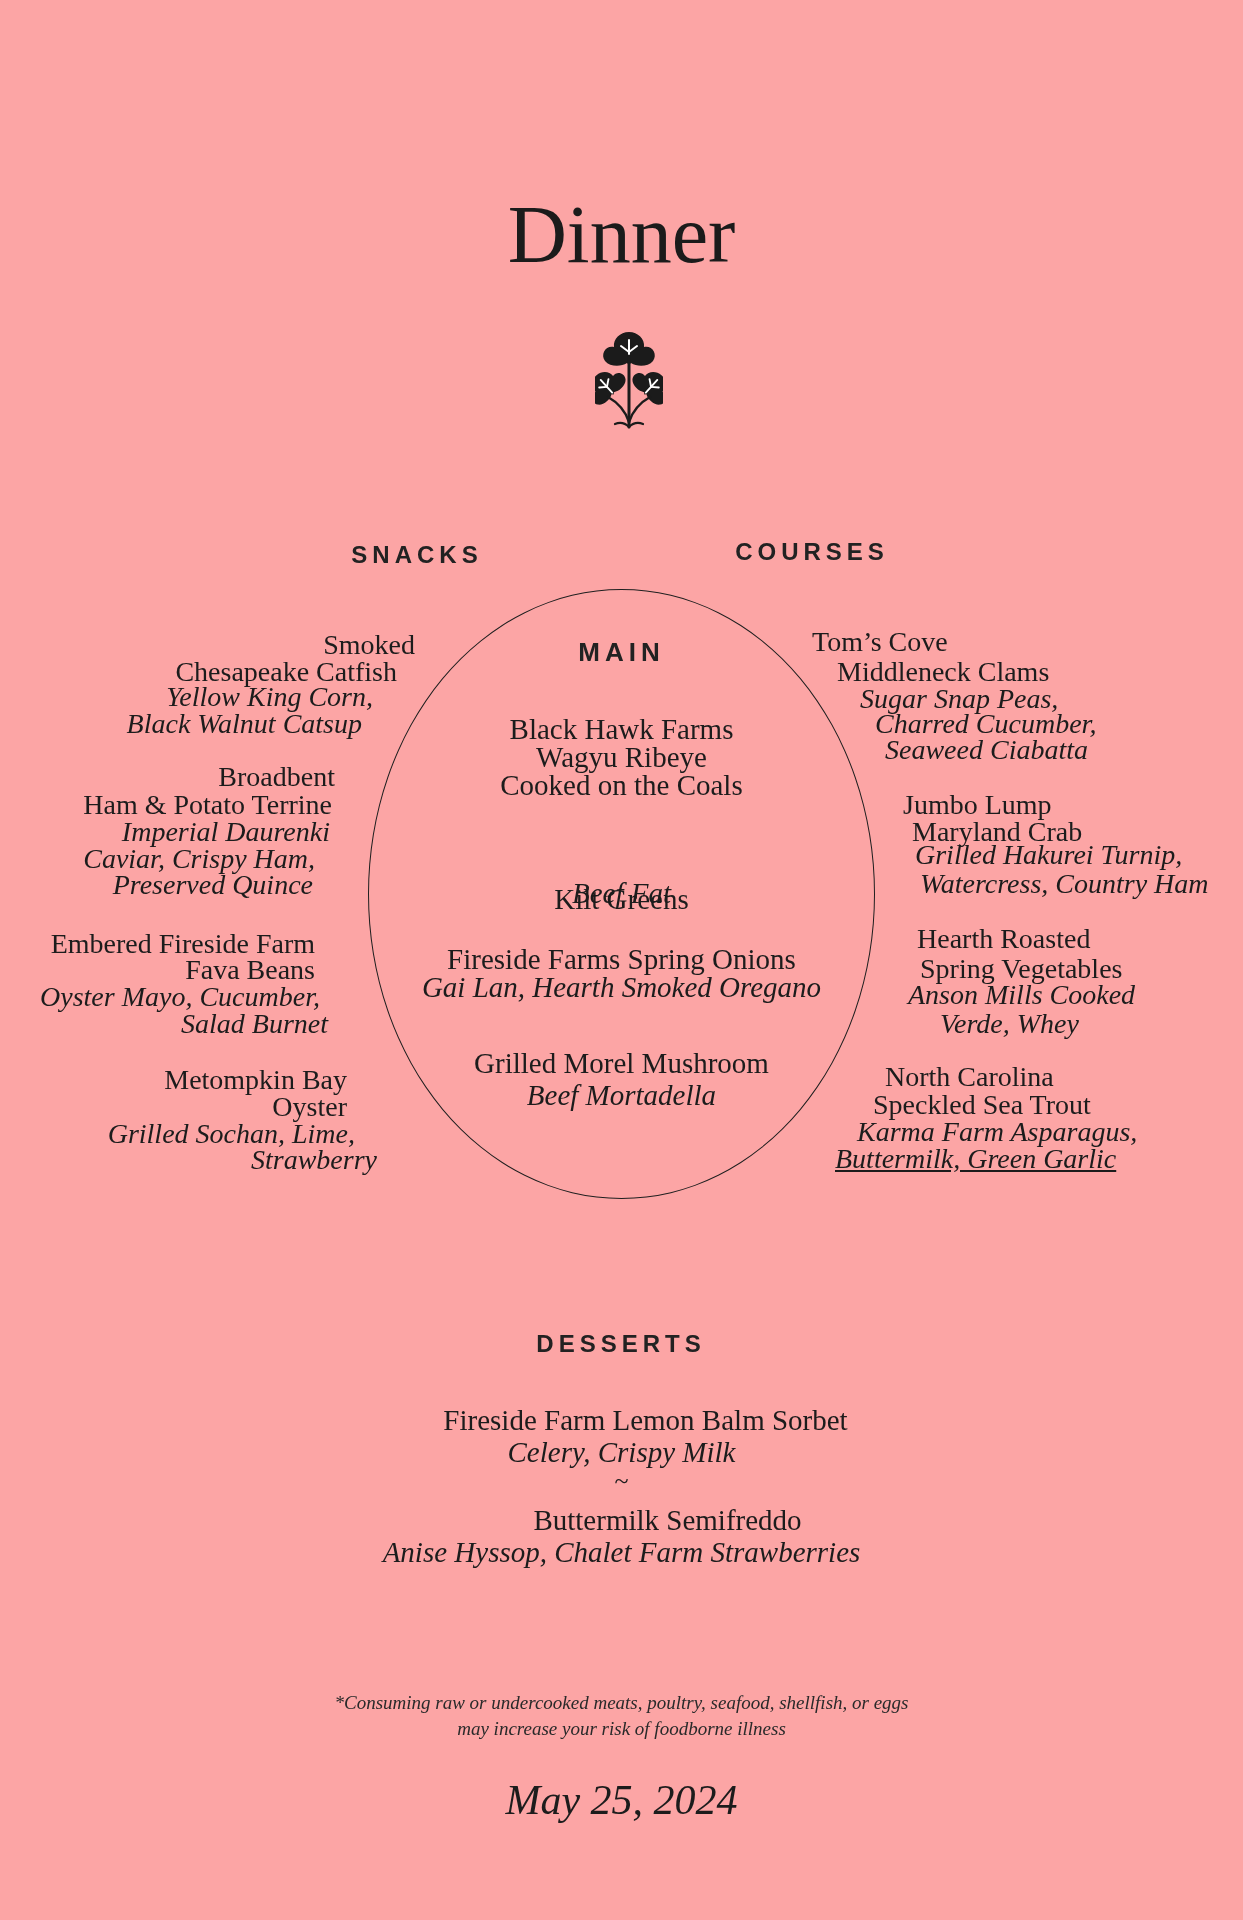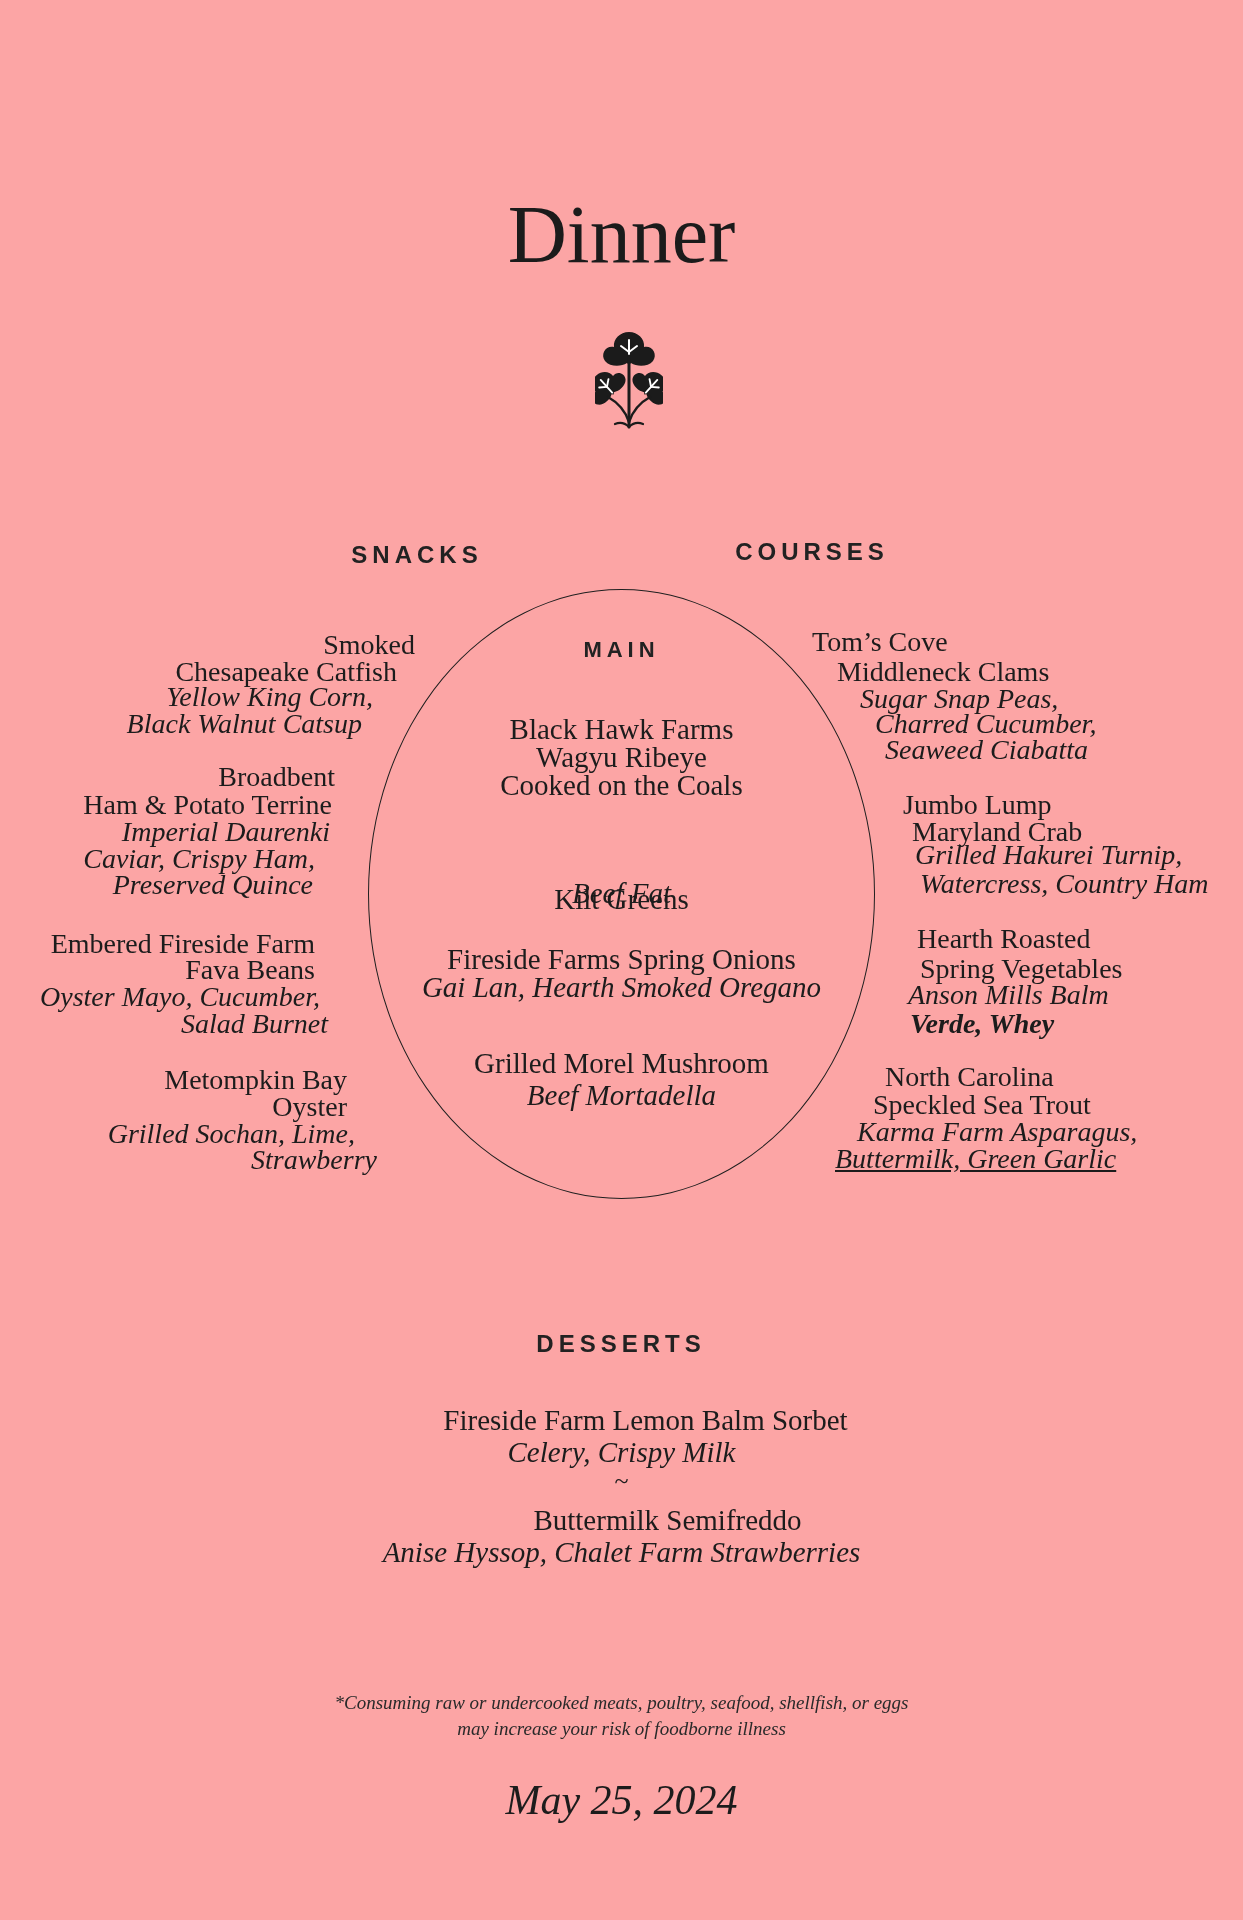--- a/index.html
+++ b/index.html
@@ -86,21 +86,21 @@
       <path d="M34,92 C38,80 46,72 55,67" stroke-width="2.4"></path>
       <path d="M34,97 C30,93 25,92 20,94" stroke-width="2.2"></path>
       <path d="M34,97 C38,93 43,92 48,94" stroke-width="2.2"></path>
     </g>
   </svg>
 
   <div class="heading h-center" style="left:417px;top:543px;">SNACKS</div>
   <div class="heading h-center" style="left:812px;top:540px;">COURSES</div>
 
   <div class="oval"></div>
-  <div class="heading" style="left:0;width:100%;text-align:center;top:639px;font-size:22px;">MAIN</div>
+  <div class="heading" style="left:0;width:100%;text-align:center;top:639px;font-size:26px;">MAIN</div>
 
   <div class="line" style="top:631px;right:828px;">Smoked</div>
   <div class="line" style="top:658px;right:846px;">Chesapeake Catfish</div>
   <div class="line desc" style="top:683px;right:870px;">Yellow King Corn,</div>
   <div class="line desc" style="top:710px;right:881px;">Black Walnut Catsup</div>
 
   <div class="line" style="top:763px;right:908px;">Broadbent</div>
   <div class="line" style="top:791px;right:911px;">Ham &amp; Potato Terrine</div>
   <div class="line desc" style="top:818px;right:913px;">Imperial Daurenki</div>
   <div class="line desc" style="top:845px;right:928px;margin-left:24px;">Caviar, Crispy Ham,</div>
@@ -122,22 +122,22 @@
   <div class="line desc" style="top:710px;left:875px;">Charred Cucumber,</div>
   <div class="line desc" style="top:736px;left:885px;">Seaweed Ciabatta</div>
 
   <div class="line" style="top:791px;left:903px;">Jumbo Lump</div>
   <div class="line" style="top:818px;left:912px;">Maryland Crab</div>
   <div class="line desc" style="top:841px;left:915px;">Grilled Hakurei Turnip,</div>
   <div class="line desc" style="top:870px;left:920px;">Watercress, Country Ham</div>
 
   <div class="line" style="top:925px;left:917px;">Hearth Roasted</div>
   <div class="line" style="top:955px;left:920px;">Spring Vegetables</div>
-  <div class="line desc" style="top:981px;left:908px;">Anson Mills Balm</div>
-  <div class="line desc" style="top:1010px;left:910px;font-weight:bold;">Verde, Whey</div>
+  <div class="line desc" style="top:981px;left:908px;">Anson Mills Cooked</div>
+  <div class="line desc" style="top:1010px;left:940px;">Verde, Whey</div>
 
   <div class="line" style="top:1063px;left:885px;">North Carolina</div>
   <div class="line" style="top:1091px;left:873px;">Speckled Sea Trout</div>
   <div class="line desc" style="top:1118px;left:857px;">Karma Farm Asparagus,</div>
   <div class="line desc" style="top:1145px;left:835px;text-decoration:underline;">Buttermilk, Green Garlic</div>
 
   <div class="line c-line" style="top:715px;">Black Hawk Farms</div>
   <div class="line c-line" style="top:743px;">Wagyu Ribeye</div>
   <div class="line c-line" style="top:771px;">Cooked on the Coals</div>
 

